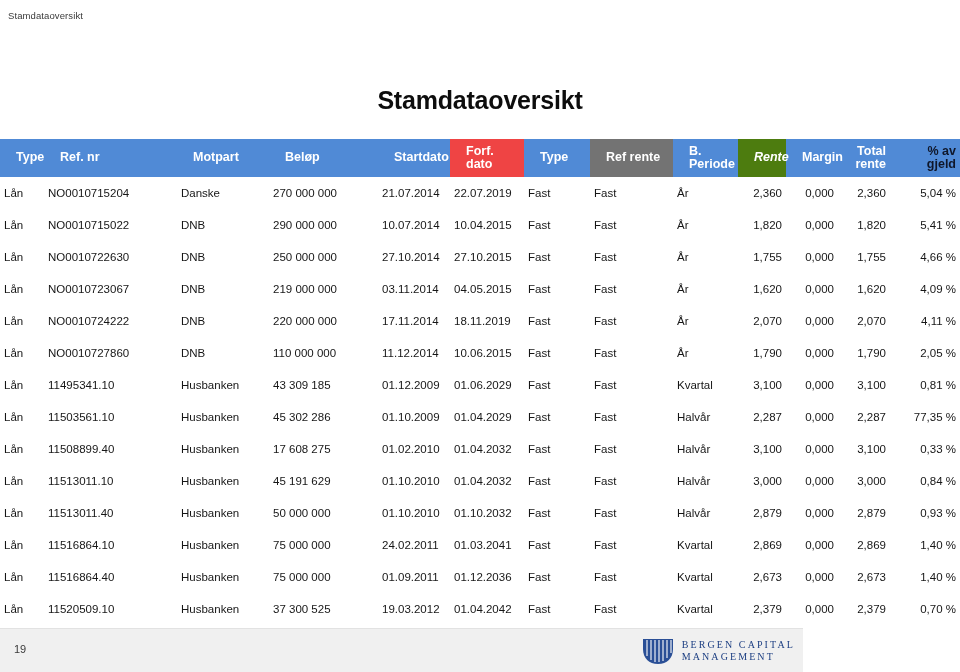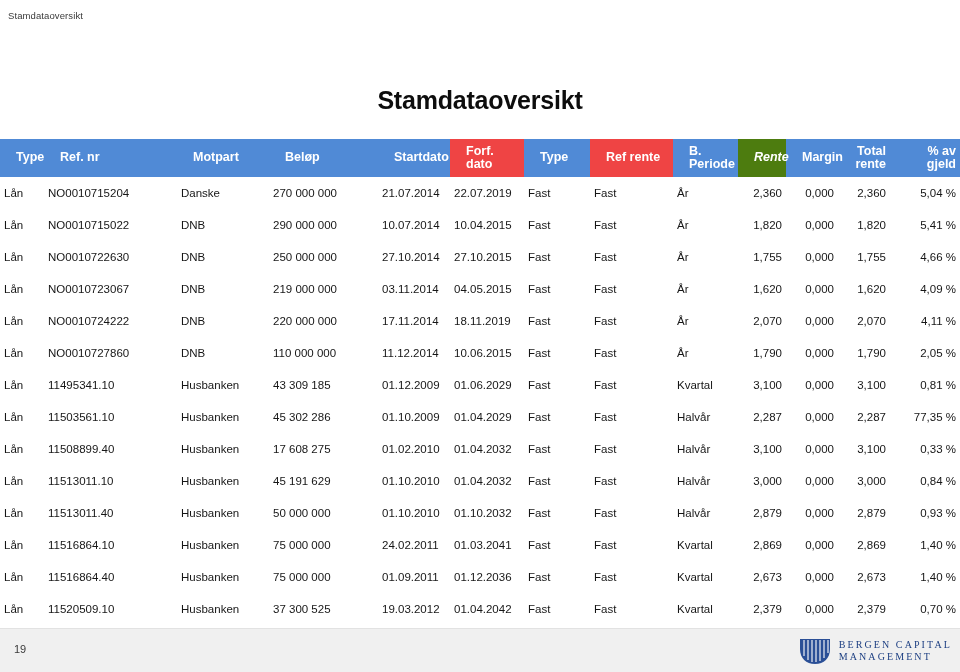--- a/index.html
+++ b/index.html
@@ -82,21 +82,21 @@
   col.c-type2    { width: 66px; }
   col.c-refrente { width: 83px; }
   col.c-bper     { width: 65px; }
   col.c-rente    { width: 48px; }
   col.c-margin   { width: 52px; }
   col.c-total    { width: 52px; }
   col.c-andel    { width: 70px; }
 
   
   #footer {
-    position: absolute; left: 0; top: 628px; width: 960px; height: 44px;
+    position: absolute; left: 0; top: 628px; width: 803px; height: 44px;
     background: #f0f0f0;
     border-top: 1px solid #e2e2e2;
   }
   #footer-page {
     position: absolute; left: 14px; top: 14px;
     font-size: 11px; color: #3a3a3a;
   }
   #footer-text {
     position: absolute; left: 88px; top: 15px;
     font-size: 9.5px; color: #3a3a3a; letter-spacing: .05px;
@@ -147,26 +147,26 @@
       </colgroup>
       <thead>
         <tr>
             <th class="numl" style="background: rgb(80, 138, 214); color: rgb(255, 255, 255);">Type</th>
             <th class="numl" style="background: rgb(80, 138, 214); color: rgb(255, 255, 255);">Ref. nr</th>
             <th class="numl" style="background: rgb(80, 138, 214); color: rgb(255, 255, 255);">Motpart</th>
             <th class="numl" style="background: rgb(80, 138, 214); color: rgb(255, 255, 255);">Beløp</th>
             <th class="numl" style="background: rgb(80, 138, 214); color: rgb(255, 255, 255);">Startdato</th>
             <th class="numl" style="background: #ef4444; color: rgb(255, 255, 255);">Forf. dato</th>
             <th class="numl" style="background: rgb(80, 138, 214); color: rgb(255, 255, 255);">Type</th>
-            <th class="numl" style="background: #ef4444; color: rgb(255, 255, 255); margin-left: 8px;">Ref rente</th>
+            <th class="numl" style="background: #737373; color: rgb(255, 255, 255); margin-left: 8px;">Ref rente</th>
             <th class="numl" style="background: rgb(80, 138, 214); color: rgb(255, 255, 255);">B. Periode</th>
             <th class="num" style="background: #4d7c0f; color: rgb(255, 255, 255); font-style: italic;">Rente</th>
             <th class="num" style="background: rgb(80, 138, 214); color: rgb(255, 255, 255);">Margin</th>
             <th class="num" style="background: rgb(80, 138, 214); color: rgb(255, 255, 255);">Total rente</th>
-            <th class="num" style="background: rgb(80, 138, 214); color: #ffffff; margin-left: 38px;">% av gjeld</th>
+            <th class="num" style="background: rgb(80, 138, 214); color: #0f172a; margin-left: 38px;">% av gjeld</th>
           </tr>
       </thead>
       <tbody>
           <tr>
             <td>Lån</td>
             <td>NO0010715204</td>
             <td>Danske</td>
             <td>270 000 000</td>
             <td>21.07.2014</td>
             <td>22.07.2019</td>

